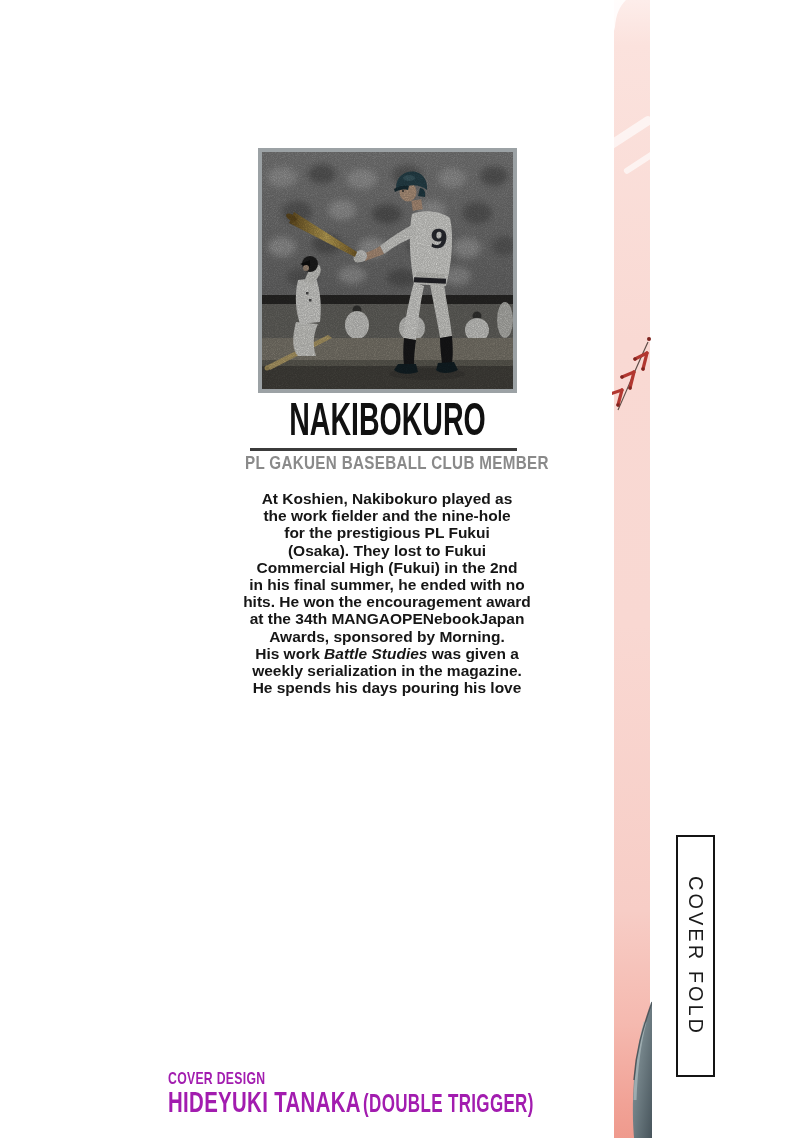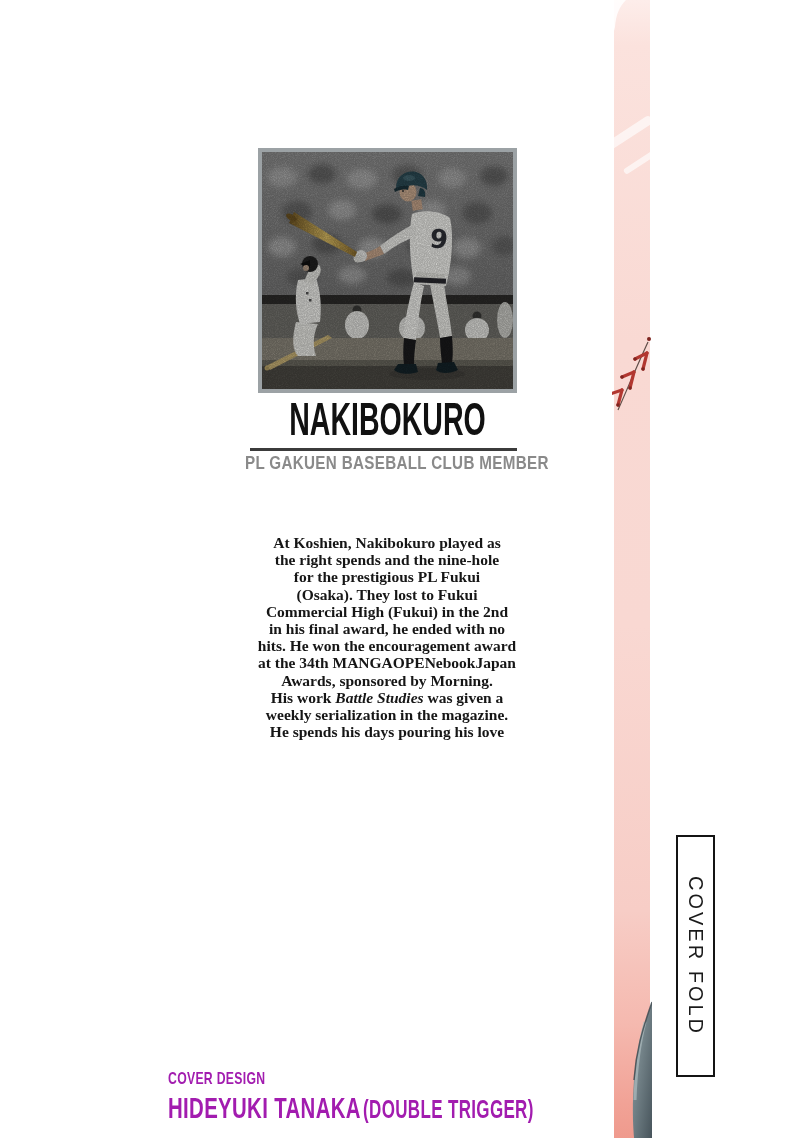--- a/index.html
+++ b/index.html
@@ -15,31 +15,31 @@
   .title-row{position:absolute;left:187px;top:396px;width:400px;text-align:center;line-height:1;}
   .cx62{display:inline-block;transform:scaleX(0.62);transform-origin:center;
         font-size:46px;font-weight:bold;color:#111111;letter-spacing:0px;white-space:nowrap;}
   .title-divider{position:absolute;left:250px;top:448px;width:267px;height:3px;background:#3b3b3b;}
   .subtitle-row{position:absolute;left:187px;top:453px;width:400px;text-align:right;line-height:1;}
   .cx80{display:inline-block;transform:scaleX(0.80);transform-origin:center;
         font-size:19px;font-weight:bold;color:#8a8a8a;letter-spacing:0.4px;white-space:nowrap;}
 
   
   .bio{position:absolute;left:187px;top:490px;width:400px;text-align:center;
-       font-family:Liberation Serif, serif;font-weight:700;font-size:15.5px;line-height:17.2px;
-       color:#161616;margin-top:44px;}
+       font-family:Liberation Sans, sans-serif;font-weight:700;font-size:15.5px;line-height:17.2px;
+       color:#161616;}
   .bline{white-space:nowrap;}
   .bline .it{font-style:italic;}
 
   
   .credits{position:absolute;left:168px;top:1070px;color:#a21caf;}
   .credit-label-wrap{line-height:1;}
   .cxl72{display:inline-block;transform:scaleX(0.72);transform-origin:left center;
          font-size:17px;font-weight:bold;letter-spacing:0.4px;white-space:nowrap;}
-  .credit-name-wrap{line-height:1;margin-top:6px;}
+  .credit-name-wrap{line-height:1;margin-top:0;}
   .cxl68{display:inline-block;transform:scaleX(0.68);transform-origin:left center;
          font-weight:bold;white-space:nowrap;}
   .credit-name-main{font-size:30px;letter-spacing:0.5px;}
   .credit-name-studio{font-size:25px;letter-spacing:0.5px;}
 
   
   .spine-art{position:absolute;left:612px;top:0px;width:40px;height:1138px;}
 
   
   .fold-box{position:absolute;left:676px;top:835px;width:35px;height:238px;
@@ -169,25 +169,25 @@
   <div class="title-row">
     <span class="cx62">NAKIBOKURO</span>
   </div>
   <div class="title-divider"></div>
   <div class="subtitle-row">
     <span class="cx80">PL GAKUEN BASEBALL CLUB MEMBER</span>
   </div>
 
   <div class="bio">
     <div class="bline">At Koshien, Nakibokuro played as</div>
-    <div class="bline">the right spends and the nine-hole</div>
+    <div class="bline">the work fielder and the nine-hole</div>
     <div class="bline">for the prestigious PL Fukui</div>
     <div class="bline">(Osaka). They lost to Fukui</div>
     <div class="bline">Commercial High (Fukui) in the 2nd</div>
-    <div class="bline">in his final award, he ended with no</div>
+    <div class="bline">in his final summer, he ended with no</div>
     <div class="bline">hits. He won the encouragement award</div>
     <div class="bline">at the 34th MANGAOPENebookJapan</div>
     <div class="bline">Awards, sponsored by Morning.</div>
     <div class="bline"><span>His work </span><span class="it">Battle Studies</span><span> was given a</span></div>
     <div class="bline">weekly serialization in the magazine.</div>
     <div class="bline">He spends his days pouring his love</div>
   </div>
 
   <svg class="spine-art" viewBox="0 0 40 1138" preserveAspectRatio="none">
     <defs>

